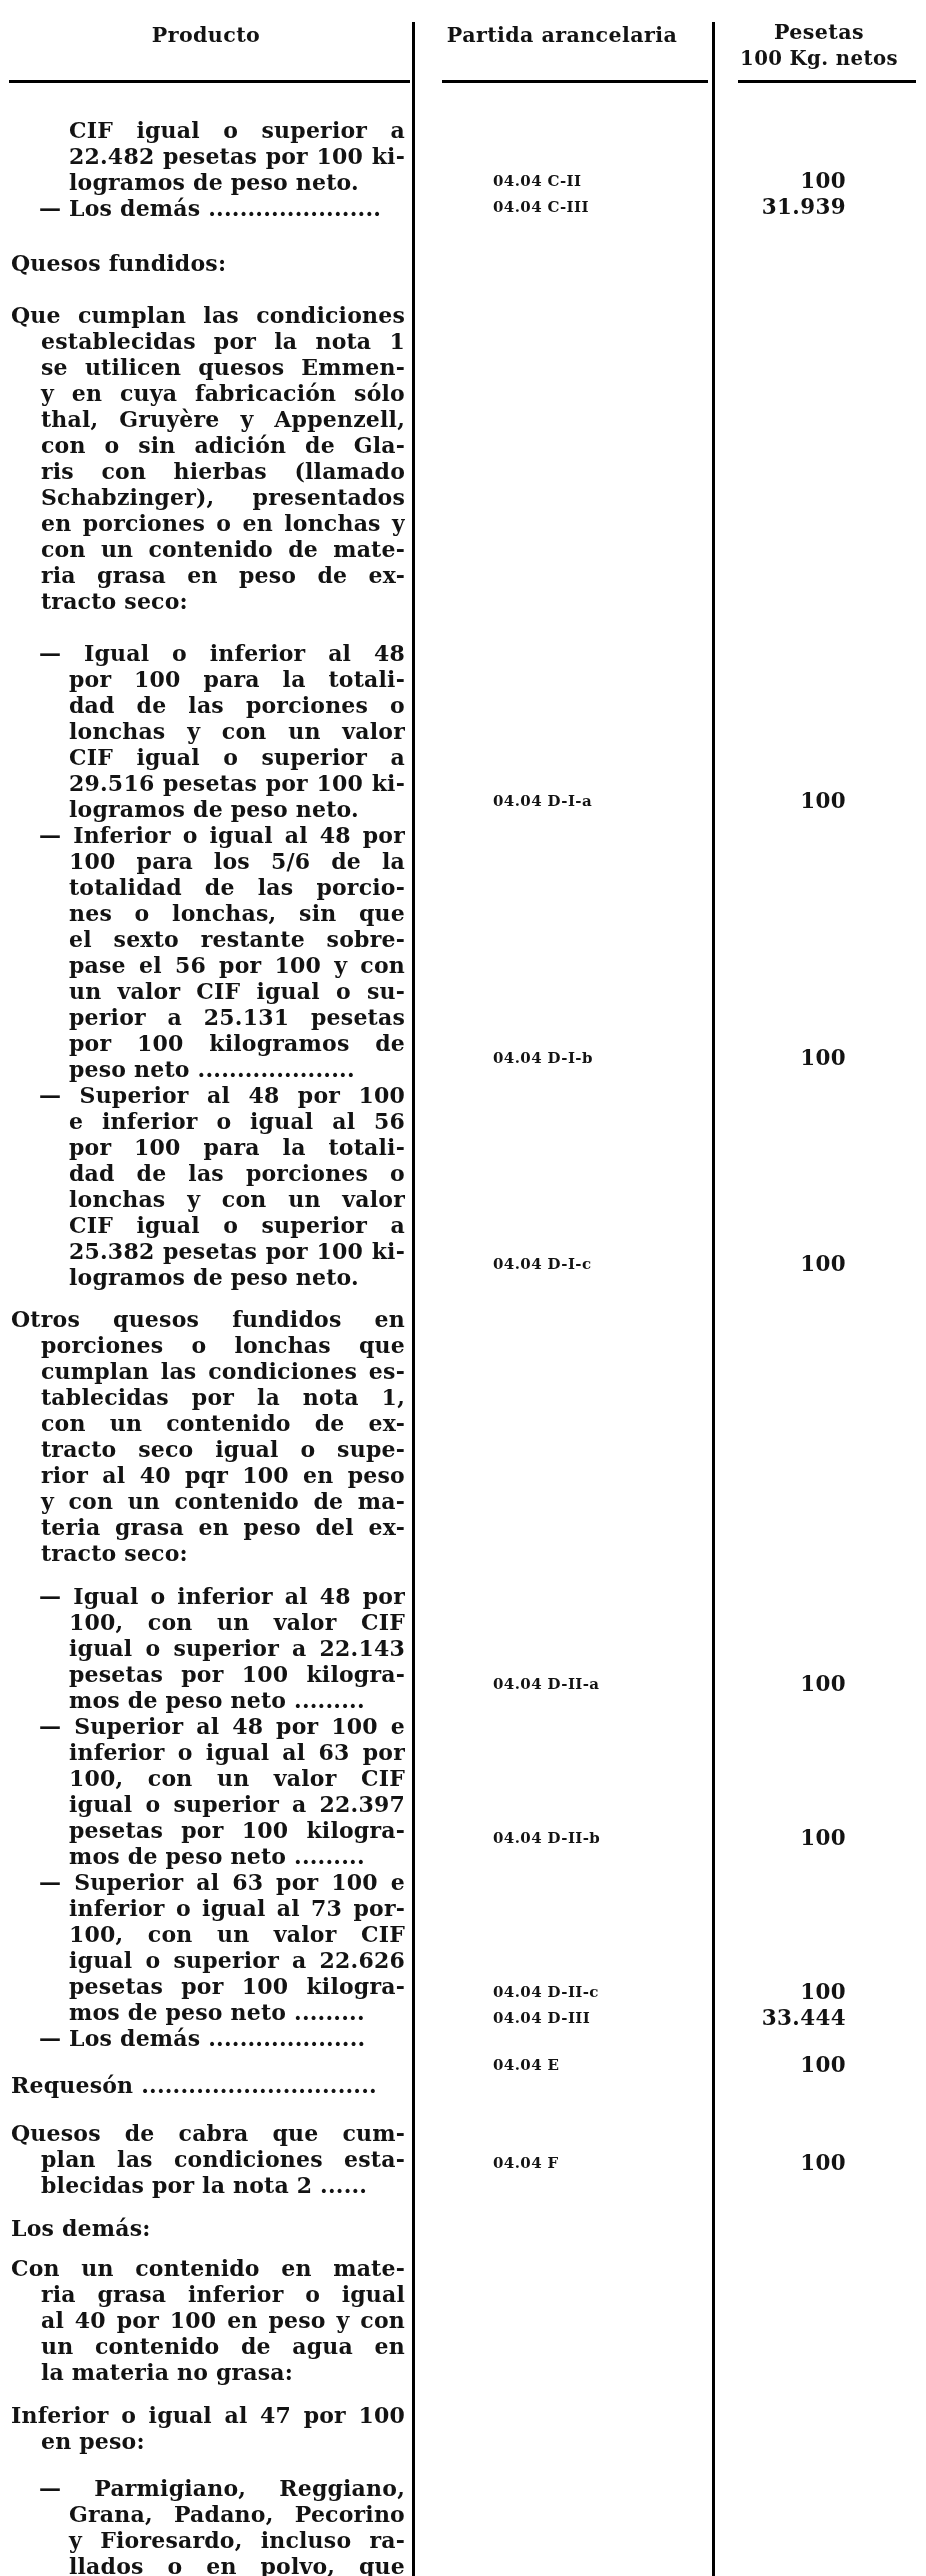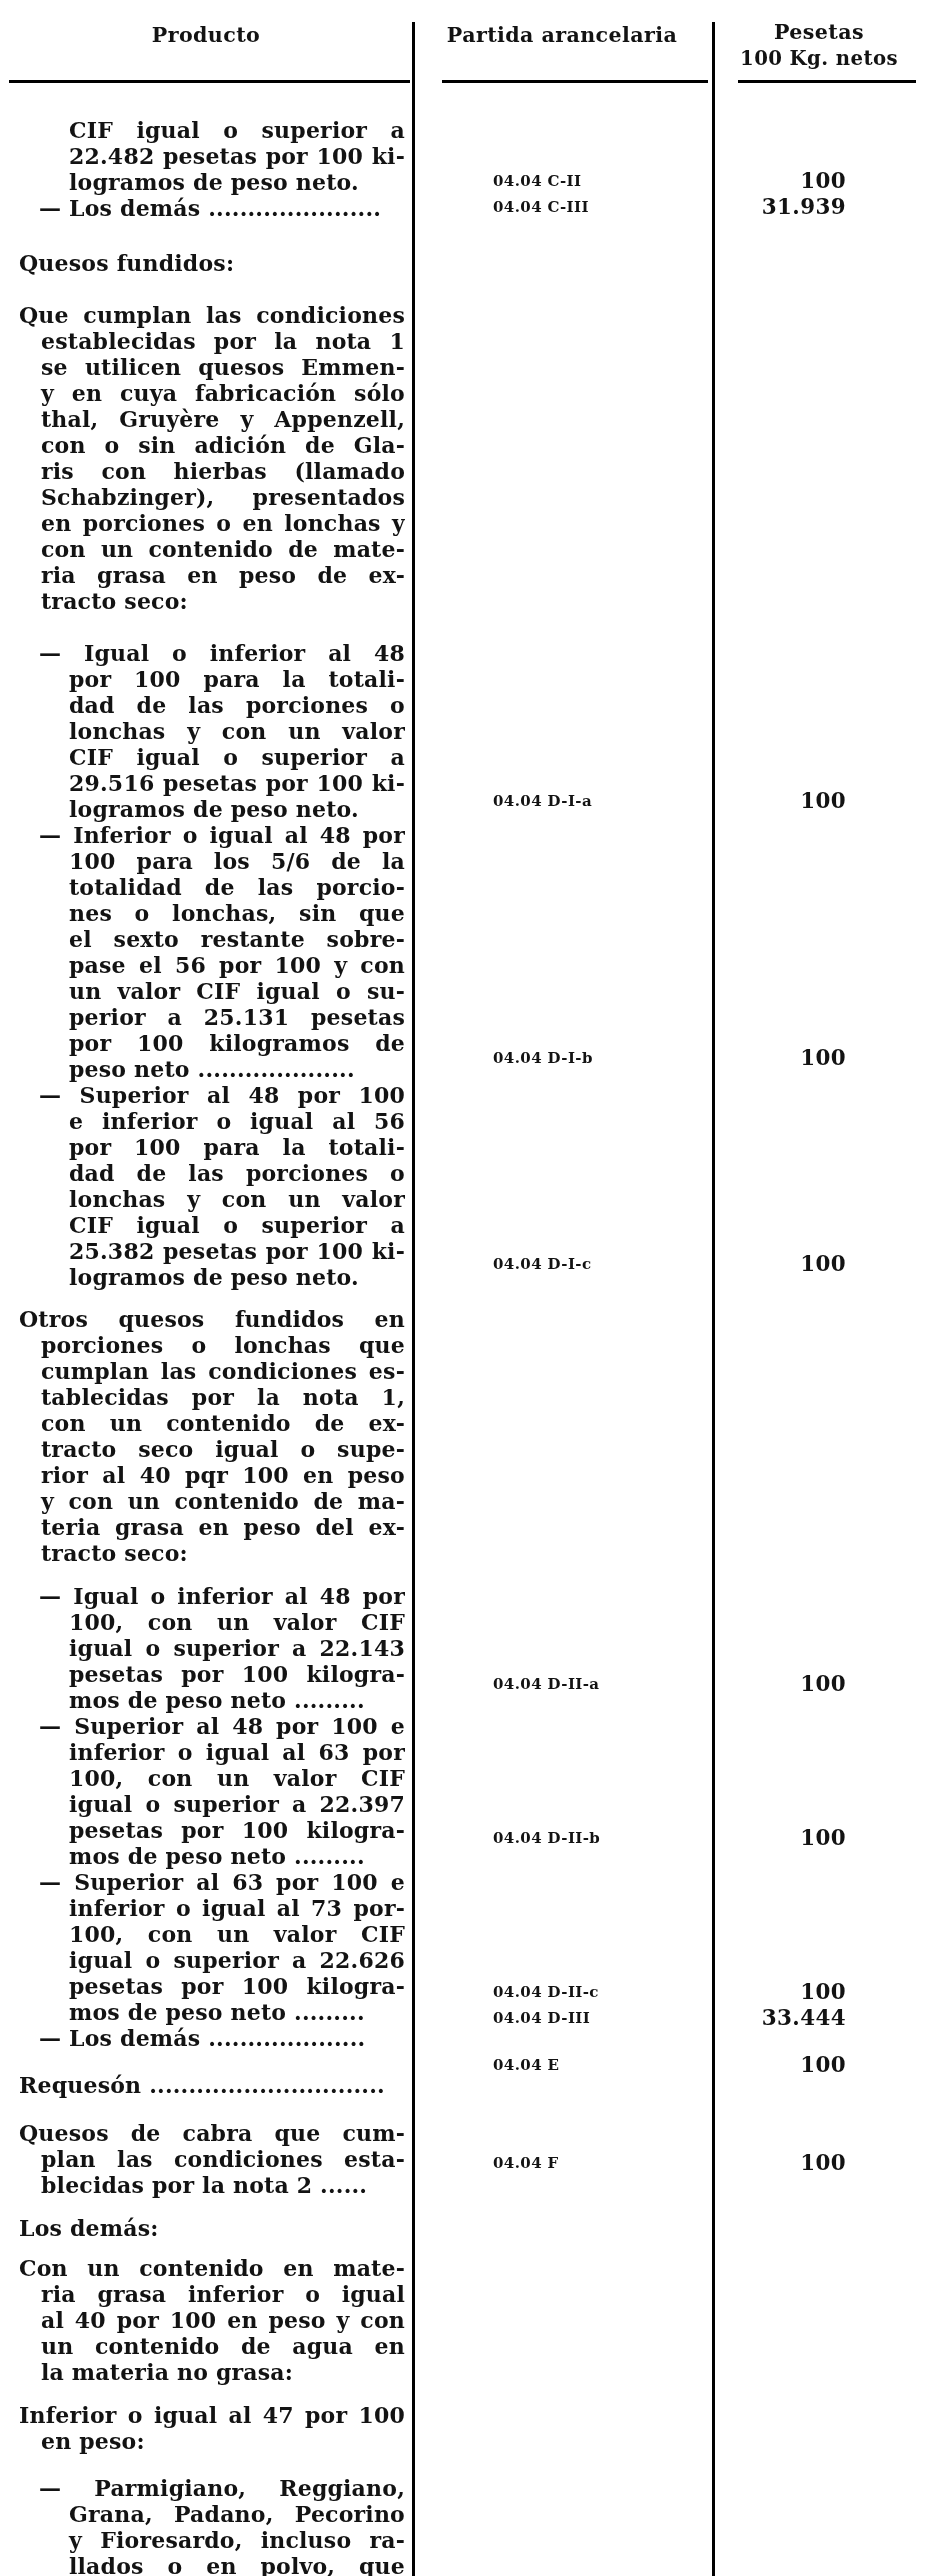--- a/index.html
+++ b/index.html
@@ -21,21 +21,21 @@
   .hrule{position:absolute;top:80px;height:3.4px;background:#000;}
   #hrule-1{left:8.6px;width:401px;}
   #hrule-2{left:442px;width:266px;}
   #hrule-3{left:738px;width:178px;}
   
   #product-col{position:absolute;left:0;top:0;width:405px;}
   .line{
     font-size:22px;line-height:26px;height:26px;white-space:nowrap;overflow:hidden;
     letter-spacing:0.2px;
   }
-  .l0{padding-left:19px;}
+  .l0{padding-left:11px;}
   .l1{padding-left:41px;}
   .dash{padding-left:39px;}
   .hang{padding-left:69px;}
   .just{text-align:justify;text-align-last:justify;text-justify:inter-word;}
   
   .code-cell{position:absolute;left:493px;font-size:15px;line-height:26px;white-space:nowrap;letter-spacing:0.4px;}
   .value-cell{position:absolute;left:712px;width:134px;text-align:right;font-size:21.4px;line-height:26px;white-space:nowrap;letter-spacing:0.4px;}
 </style>
 </head>
 <body>

